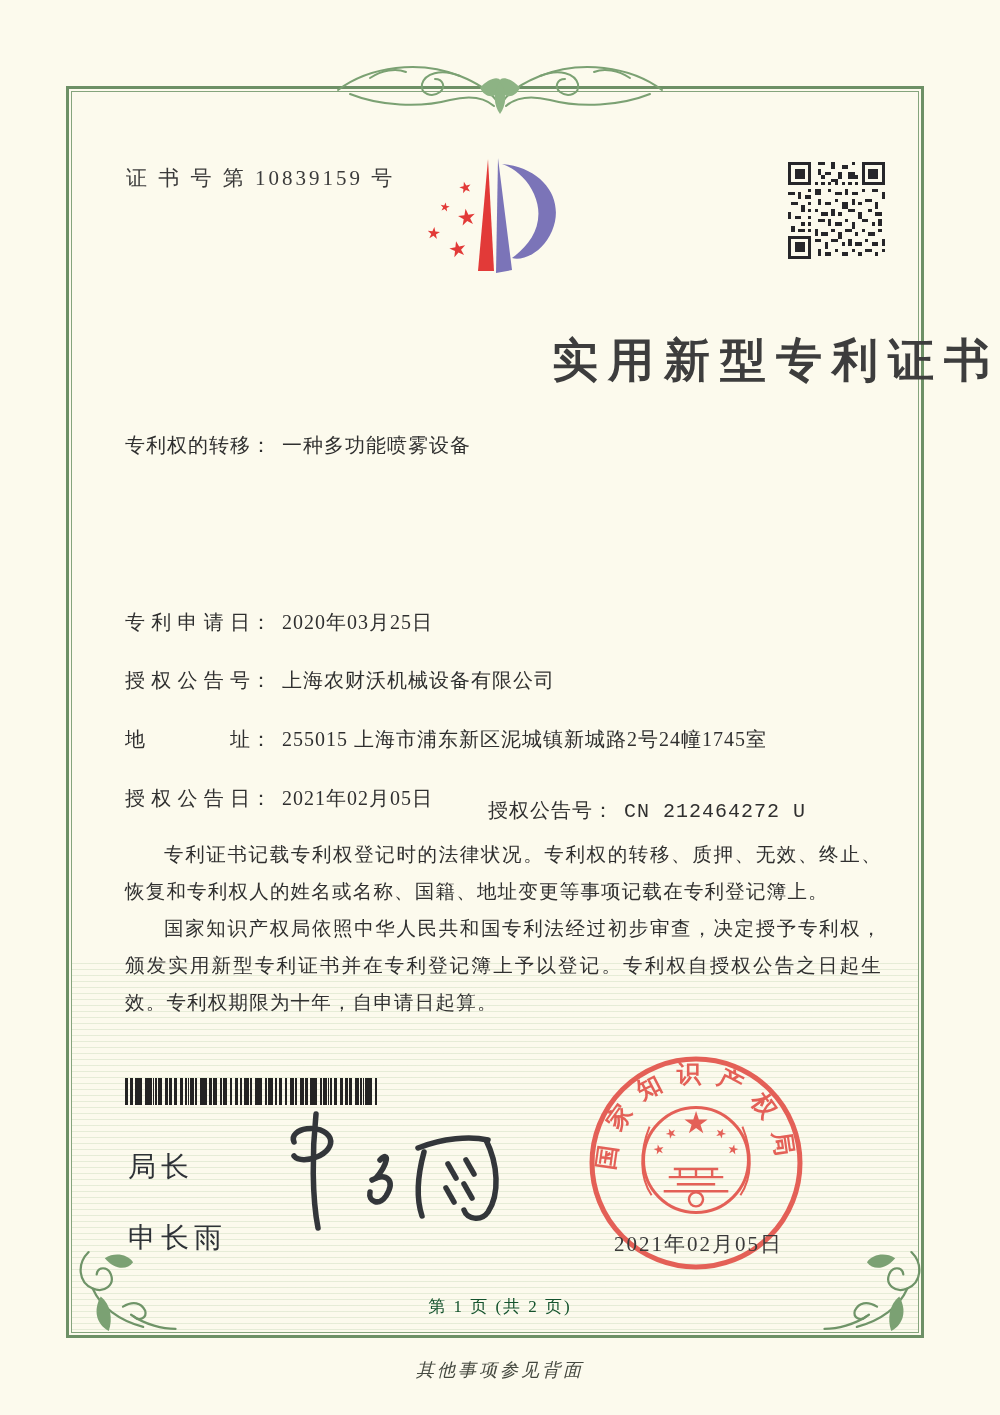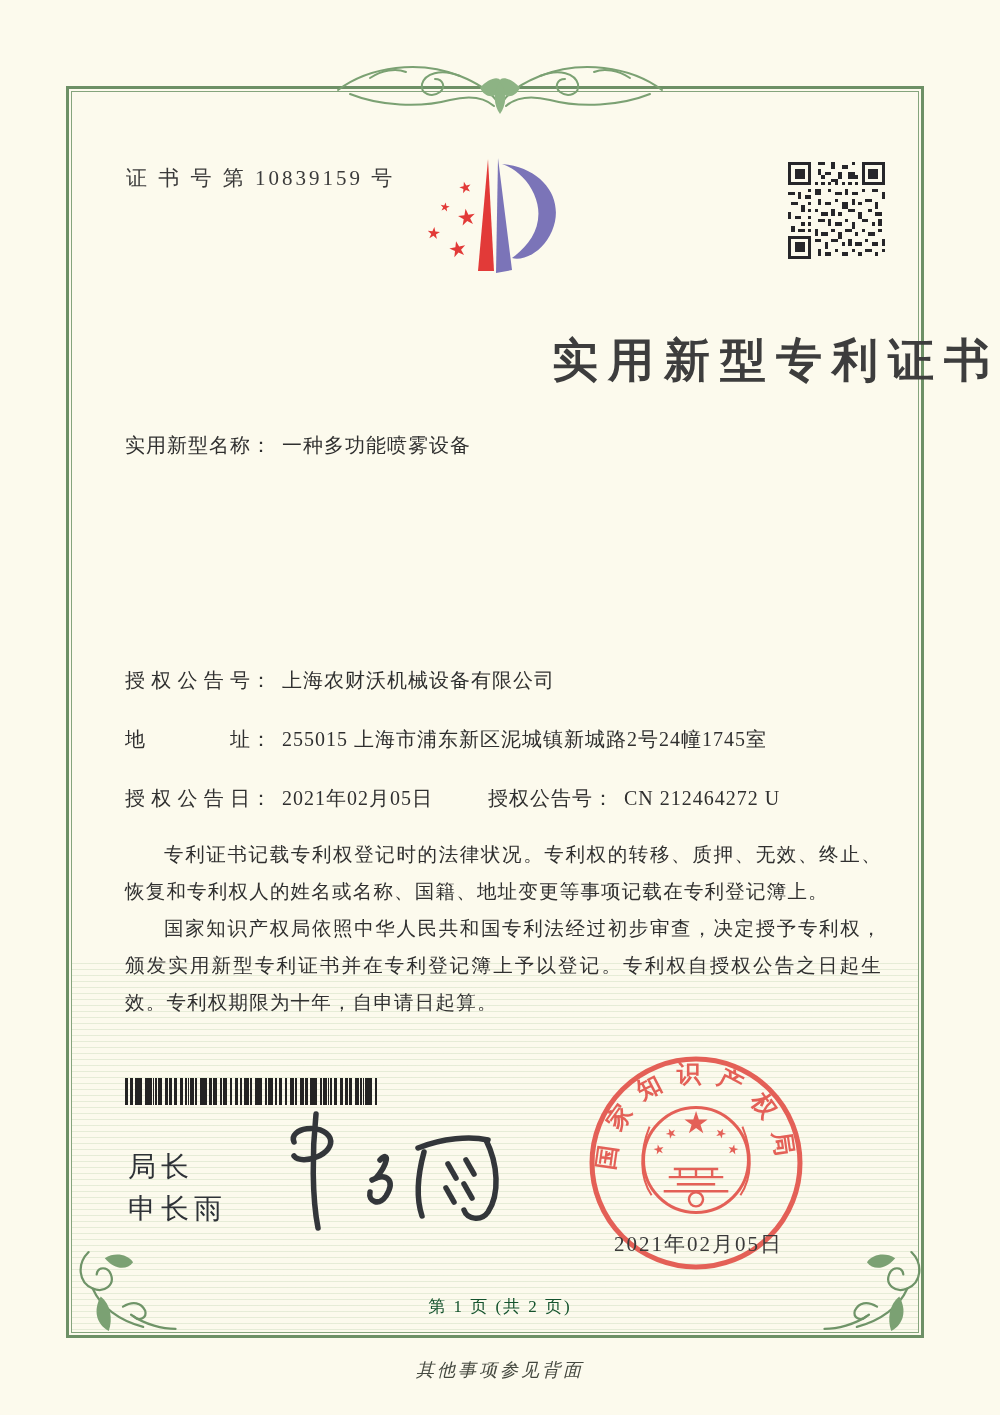--- a/index.html
+++ b/index.html
@@ -15,33 +15,33 @@
            background:repeating-linear-gradient(0deg,rgba(150,185,135,.22) 0 1px,rgba(0,0,0,0) 1px 6px);
            pointer-events:none;}
   .cert-no{position:absolute;left:126px;top:164px;font-size:21px;letter-spacing:3px;color:#3a3a3a;}
   .logo{position:absolute;left:428px;top:146px;width:152px;height:140px;}
   .qr{position:absolute;left:788px;top:162px;width:97px;height:97px;}
   .title{position:absolute;left:0;top:306px;width:100%;text-align:right;
          font-size:46px;font-weight:bold;letter-spacing:10px;color:#3d3d3d;margin-top:24px;}
   .frow{position:absolute;left:125px;width:790px;font-size:20px;color:#2f2f2f;letter-spacing:1px;white-space:nowrap;}
   .flabel{display:inline-block;width:126px;text-align:justify;text-align-last:justify;vertical-align:bottom;}
   .fcolon{margin-right:10px;}
-  .grant2{position:absolute;left:363px;top:0;}
+  .grant2{position:absolute;left:363px;top:12px;font-family:Liberation Mono, monospace;}
   .bodytext{position:absolute;left:125px;top:836px;width:757px;
             font-size:19.5px;line-height:37px;letter-spacing:1.2px;text-align:justify;color:#303030;}
   .bodytext p{margin:0;text-indent:2em;}
   .barcode{position:absolute;left:125px;top:1078px;width:252px;height:27px;
            background:
              repeating-linear-gradient(90deg,#232323 0 2px,rgba(0,0,0,0) 2px 5px),
              repeating-linear-gradient(90deg,#232323 0 1px,rgba(0,0,0,0) 1px 7px),
              repeating-linear-gradient(90deg,#232323 0 3px,rgba(0,0,0,0) 3px 11px);}
   .signoff{position:absolute;left:128px;top:1148px;
            font-family:"Liberation Sans","DejaVu Sans",sans-serif;
            font-size:28px;letter-spacing:5px;color:#2e3237;}
-  .signoff .name{margin-top:4px;}
+  .signoff .name{margin-top:33px;}
   .signature{position:absolute;left:258px;top:1102px;width:252px;height:138px;}
   .seal{position:absolute;left:589px;top:1056px;width:214px;height:214px;opacity:.92;}
   .seal-date{position:absolute;left:596px;top:1230px;width:205px;text-align:center;
              font-size:21px;letter-spacing:2px;color:#3a3a3a;z-index:3;}
   .page-info{position:absolute;left:0;top:1295px;width:100%;text-align:center;
              font-size:17px;letter-spacing:2px;color:#14532d;}
   .back-note{position:absolute;left:0;top:1358px;width:100%;text-align:center;
              font-size:18px;letter-spacing:3px;color:#44483f;font-style:italic;}
   .ornament-top{position:absolute;left:330px;top:48px;width:340px;height:80px;}
   .ornament-bl{position:absolute;left:70px;top:1244px;width:112px;height:96px;}
@@ -219,21 +219,24 @@
         <rect x="21" y="27" width="1" height="1"></rect>
       <rect x="23" y="26" width="2" height="1"></rect>
         <rect x="26" y="27" width="1" height="1"></rect>
         <rect x="28" y="26" width="1" height="1"></rect>
     </g>
   </svg>
 
   <div class="title">实用新型专利证书</div>
 
   <div class="frow" style="top:432px">
-    <span class="flabel">实用新型名称</span><span class="fcolon">：</span><span class="fvalue">一种多功能喷雾设备</span>
+    <span class="flabel">专利权的转移</span><span class="fcolon">：</span><span class="fvalue">一种多功能喷雾设备</span>
+  </div>
+  <div class="frow" style="top:609px">
+    <span class="flabel">专利申请日</span><span class="fcolon">：</span><span class="fvalue">2020年03月25日</span>
   </div>
   <div class="frow" style="top:667px">
     <span class="flabel">授权公告号</span><span class="fcolon">：</span><span class="fvalue">上海农财沃机械设备有限公司</span>
   </div>
   <div class="frow" style="top:726px">
     <span class="flabel">地址</span><span class="fcolon">：</span><span class="fvalue">255015 上海市浦东新区泥城镇新城路2号24幢1745室</span>
   </div>
   <div class="frow" style="top:785px">
     <span class="flabel">授权公告日</span><span class="fcolon">：</span><span class="fvalue">2021年02月05日</span>
     <span class="grant2">

